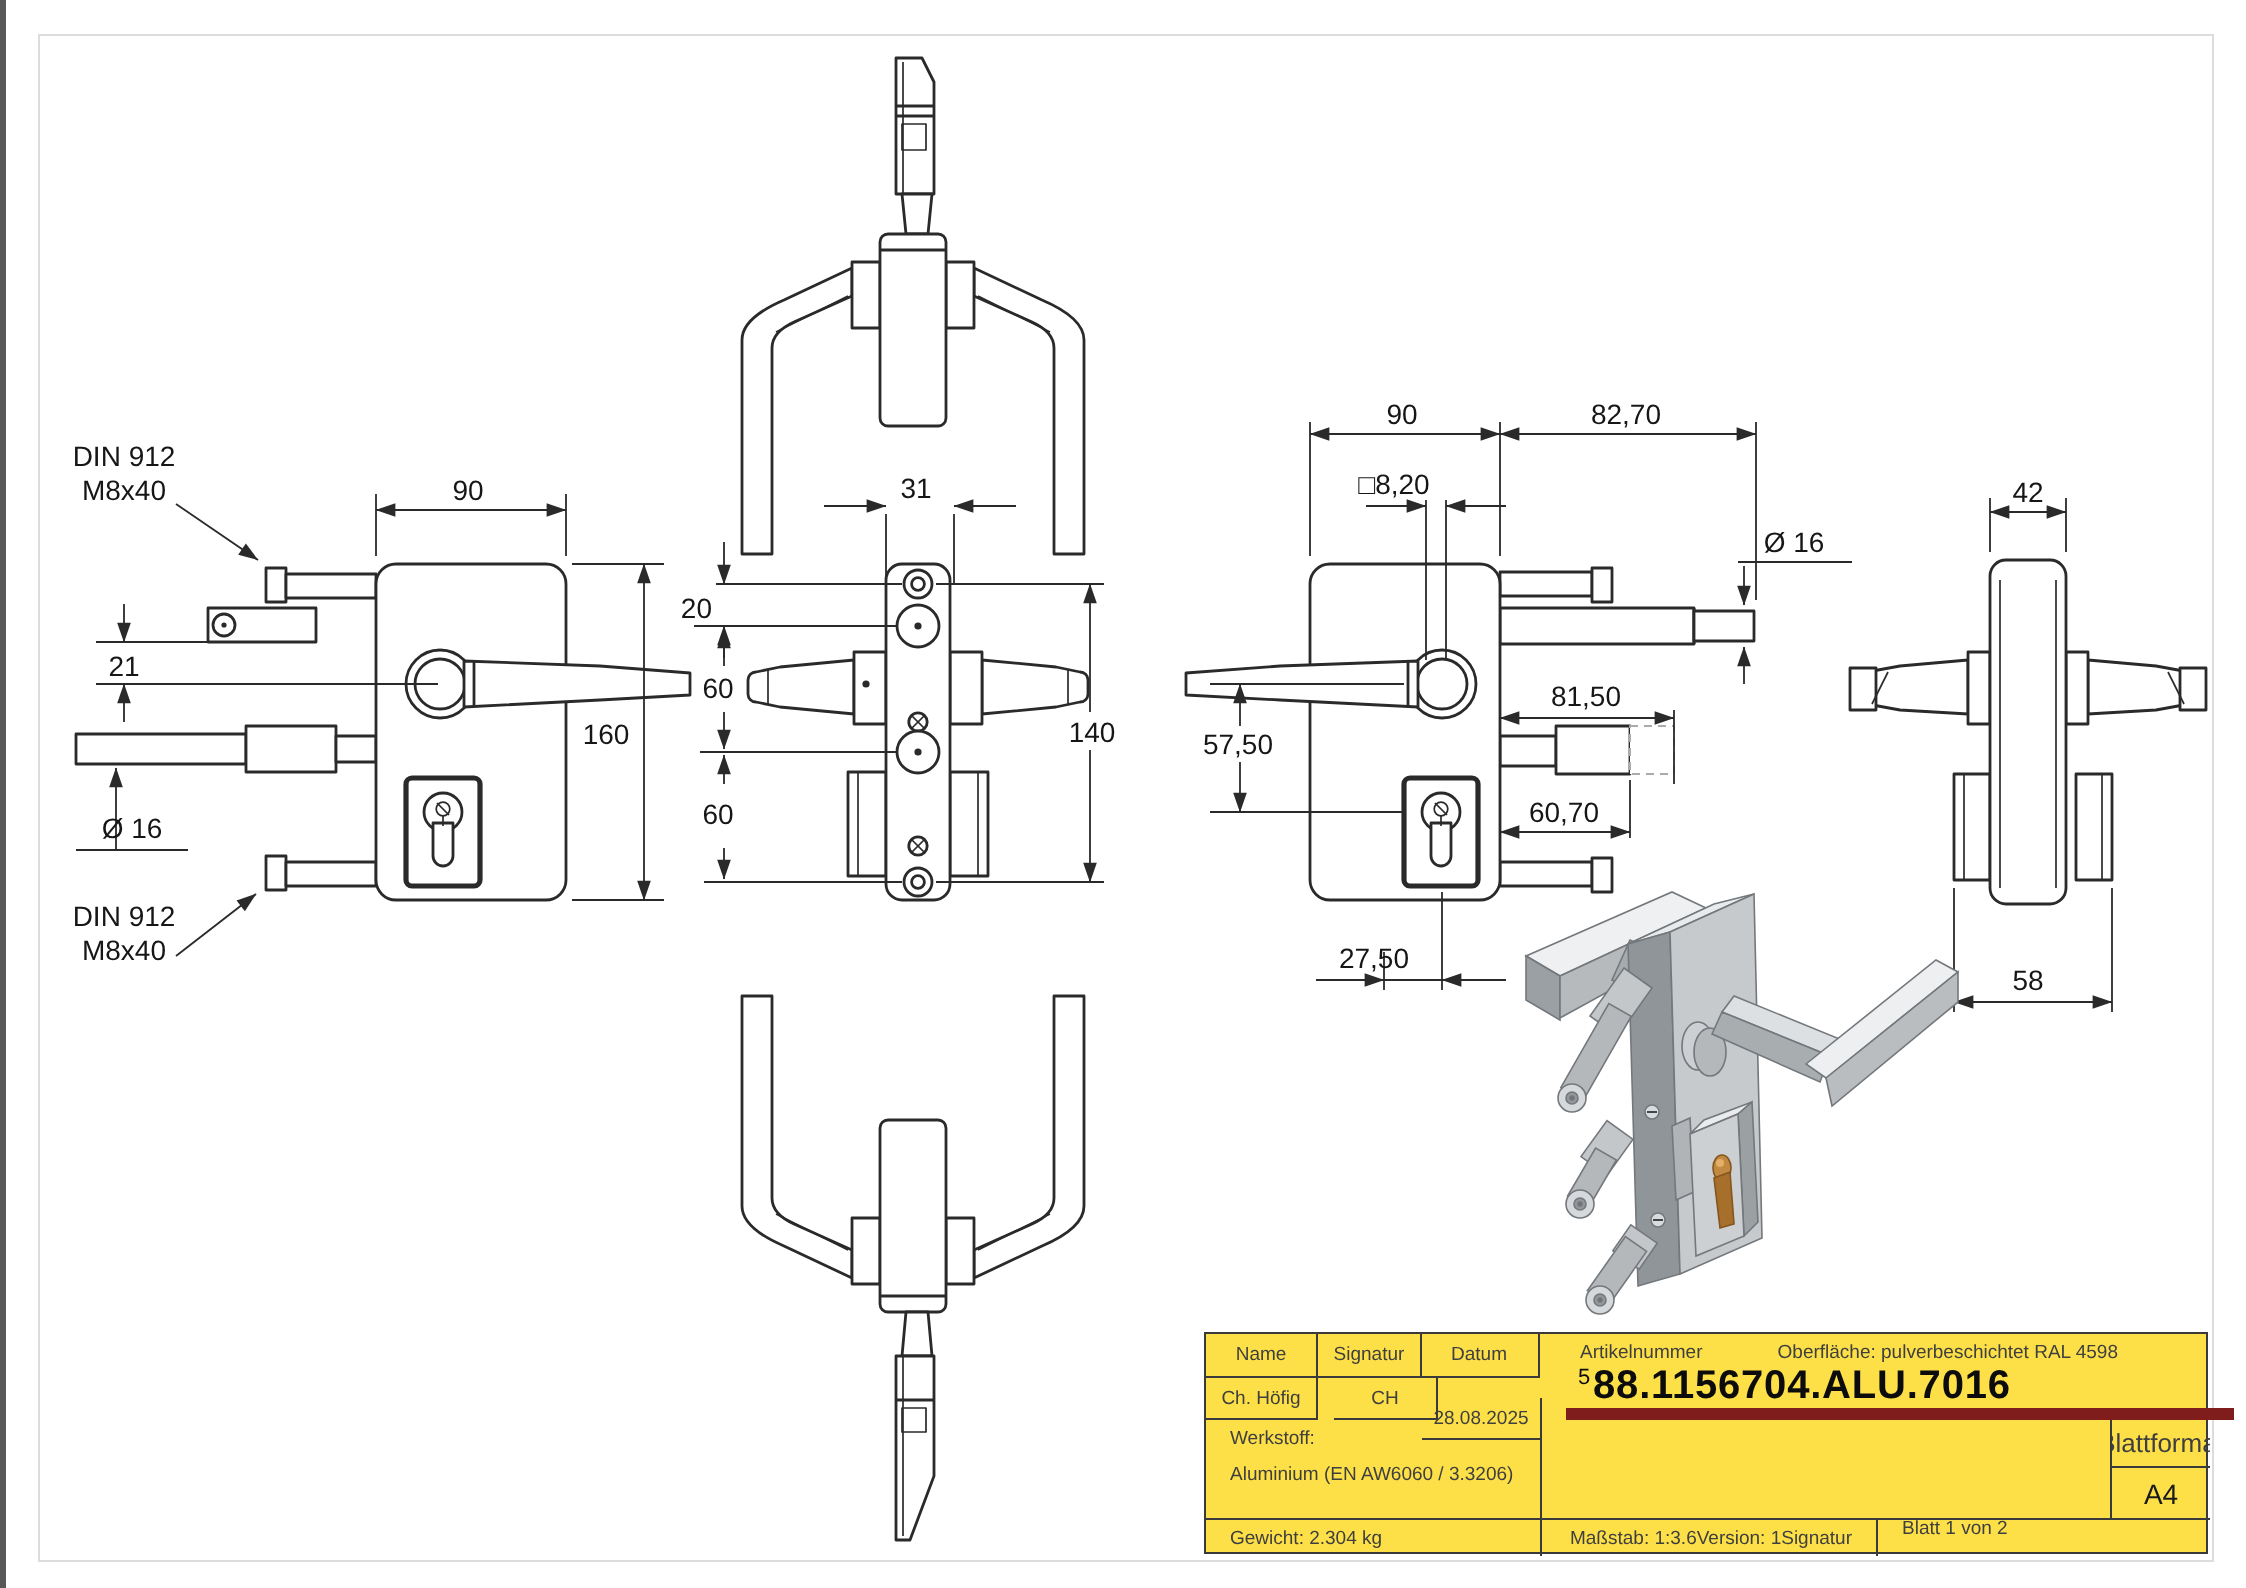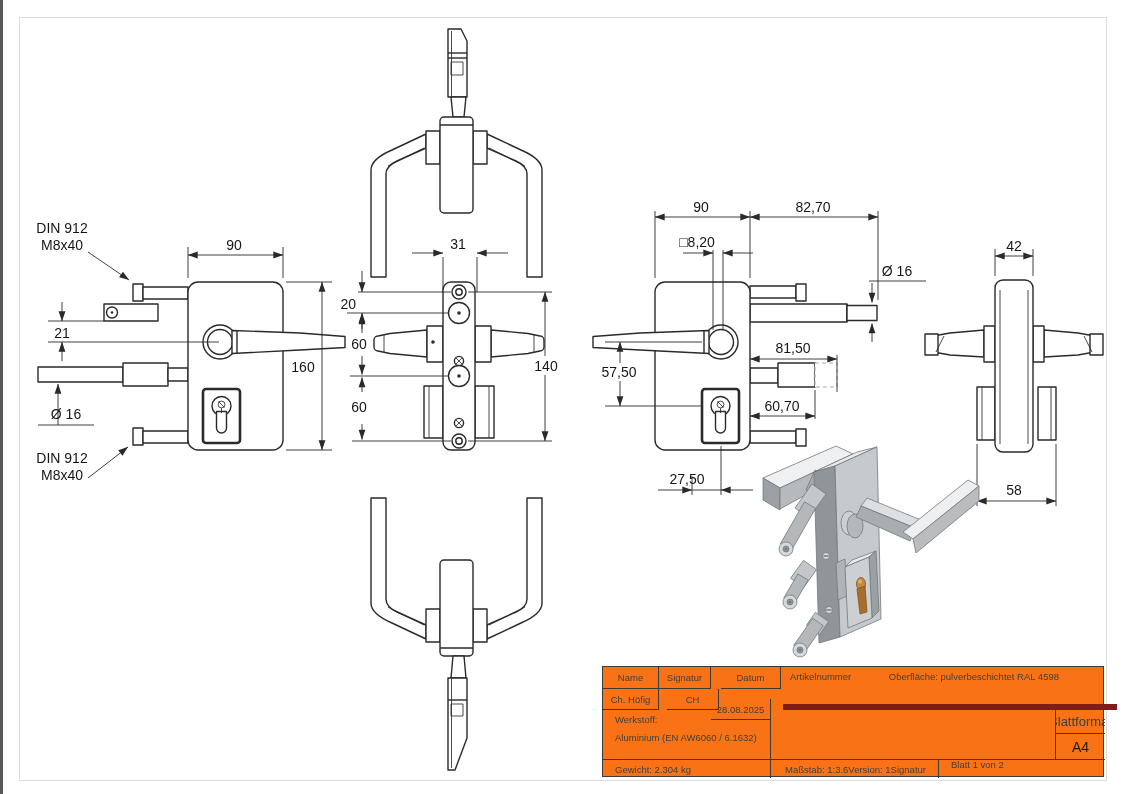--- a/index.html
+++ b/index.html
@@ -11,21 +11,21 @@
   .lnw{stroke:#2a2a2a;stroke-width:1.4;fill:#fff;stroke-linejoin:round}
   .tln{stroke:#2a2a2a;stroke-width:0.85;fill:none}
   .dot{fill:#2a2a2a;stroke:none}
   .dim{stroke:#2a2a2a;stroke-width:0.9;fill:none}
   .dtxt{font-size:14px;fill:#161616;font-family:"Liberation Sans","DejaVu Sans",sans-serif}
   .mid{text-anchor:middle}
   .end{text-anchor:end}
   .halo{fill:#fff;stroke:none}
   .iso{stroke:#74787c;stroke-width:0.8}
   
-  .tb{position:absolute;left:602px;top:666px;width:502px;height:111px;background:#f97316;
+  .tb{position:absolute;left:602px;top:666px;width:502px;height:111px;background:#fde047;
       border:1px solid #3a3a3a;color:#3f3f3f;font-size:9.5px;box-sizing:border-box}
   .tb .cell{position:absolute;box-sizing:border-box;display:flex;align-items:center;justify-content:center;
       border-color:#3a3a3a;overflow:hidden;white-space:nowrap}
   .tb .bl{justify-content:flex-start;padding-left:12px}
   .tb .br{border-right:1px solid #3a3a3a}
   .tb .bb{border-bottom:1px solid #3a3a3a}
   .art-zone{position:absolute;left:180px;top:0;width:334px;height:43px;border-bottom:6px solid #7f1d1d;box-sizing:border-box}
   .art-label{position:absolute;left:7px;top:4px}
   .surface-label{position:absolute;right:58px;top:4px}
   .art-number{position:absolute;left:6px;top:15px;font-size:20px;font-weight:600;color:#0c0c0c;letter-spacing:0.4px}
@@ -315,33 +315,34 @@
     <path d="M845,567 L869,557 L872,618 L848,628 Z" fill="#ccd0d2"></path>
     <ellipse cx="861" cy="584" rx="4.5" ry="6.5" fill="#c28942" stroke="#84551c"></ellipse>
     <path d="M857,589 L865,586 L867,612 L860,614 Z" fill="#a76f2c" stroke="#84551c"></path>
     <circle cx="860" cy="581.5" r="2" fill="#e2b066" stroke="none"></circle>
   </g>
 </svg>
 
 <div class="tb">
   <div class="cell br bb" style="left:0;top:0;width:56px;height:22px">Name</div>
   <div class="cell br bb" style="left:56px;top:0;width:52px;height:22px">Signatur</div>
-  <div class="cell br bb" style="left:118px;top:0;width:60px;height:22px">Datum</div>
+  <div class="cell br bb" style="left:107px;top:0;width:60px;height:22px">Datum</div>
   <div class="cell br bb" style="left:0;top:22px;width:56px;height:21px">Ch. Höfig</div>
   <div class="cell br bb" style="left:64px;top:22px;width:52px;height:21px">CH</div>
   <div class="cell br bb" style="left:108px;top:32px;width:60px;height:21px">28.08.2025</div>
 
   <div class="art-zone">
     <span class="art-label">Artikelnummer</span>
     <span class="surface-label">Oberfläche:  pulverbeschichtet RAL 4598</span>
+    <div class="art-number"><span class="art-prefix">5</span><span>88.1156704.ALU.7016</span></div>
   </div>
 
   <div class="cell br bb" style="left:0;top:43px;width:168px;height:50px;flex-direction:column;align-items:flex-start;justify-content:flex-start;padding:4px 0 0 12px">
     <div>Werkstoff:</div>
-    <div style="margin-top:7px">Aluminium (EN AW6060 / 6.1632)</div>
+    <div style="margin-top:7px">Aluminium (EN AW6060 / 3.3206)</div>
   </div>
   <div class="cell br bb" style="left:168px;top:43px;width:285px;height:50px"></div>
   <div class="cell bb" style="left:453px;top:43px;width:49px;height:24px">
       <span class="fmt-label">Blattformat</span>
     </div>
   <div class="cell bb" style="left:453px;top:67px;width:49px;height:26px">
       <span class="fmt-value">A4</span>
     </div>
 
   <div class="cell br bl" style="left:0;top:93px;width:168px;height:18px">Gewicht: 2.304 kg</div>

